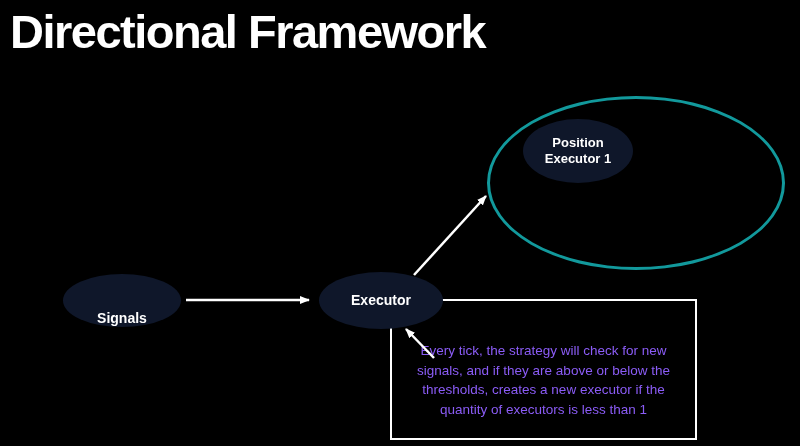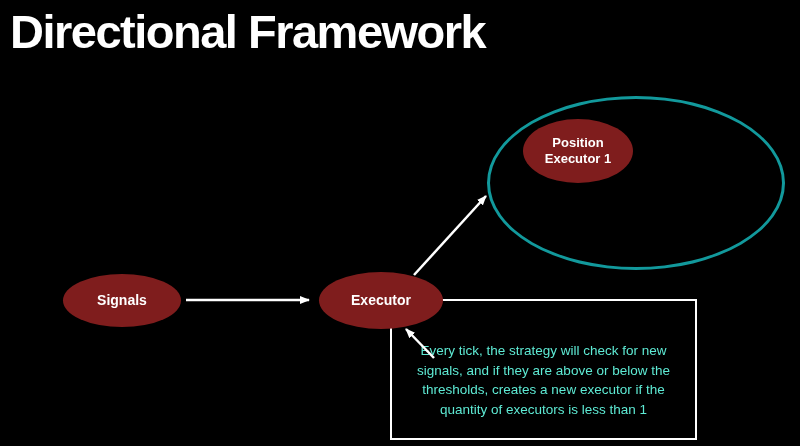--- a/index.html
+++ b/index.html
@@ -13,41 +13,41 @@
   .slide-title{
     position:absolute;left:10px;top:4px;margin:0;
     font-size:47px;font-weight:bold;letter-spacing:-1.5px;
     color:#ffffff;z-index:3;text-align:center;
   }
   .ellipse{
     position:absolute;border-radius:50%;
     display:flex;align-items:center;justify-content:center;
     text-align:center;color:#ffffff;font-weight:bold;
   }
-  .node{background:#7f1d1d;z-index:3;}
+  .node{background:#0f172a;z-index:3;}
   .node span{display:block;max-width:86%;line-height:1.2;}
   .outer-ellipse{
     position:absolute;border-radius:50%;
     border:3px solid #12999c;background:transparent;z-index:1;
     left:487px;top:96px;width:298px;height:174px;box-sizing:border-box;
   }
   .exec{font-size:13px;}
   .exec1{left:523px;top:119px;width:110px;height:64px;}
   .exec3{left:639px;top:123px;width:106px;height:62px;}
   .exec2{left:578px;top:191px;width:116px;height:58px;}
-  .signals{left:63px;top:274px;width:118px;height:53px;font-size:14px;}
+  .signals{left:63px;top:274px;width:118px;height:53px;font-size:14px;align-items:flex-end;}
   .strategy{left:319px;top:272px;width:124px;height:57px;font-size:14px;}
   .note-box{
     position:absolute;left:390px;top:299px;width:307px;height:141px;
     border:2px solid #ffffff;box-sizing:border-box;background:#000;
     z-index:1;
   }
   .note-box p{
     margin:0;padding:40px 12px 8px;
-    color:#5eead4;font-size:13.5px;line-height:1.45;text-align:center;
+    color:#8b5cf6;font-size:13.5px;line-height:1.45;text-align:center;
   }
   .connectors{
     position:absolute;left:0;top:0;width:800px;height:446px;
     z-index:2;pointer-events:none;
   }
 </style>
 </head>
 <body>
 
 <div class="stage">

